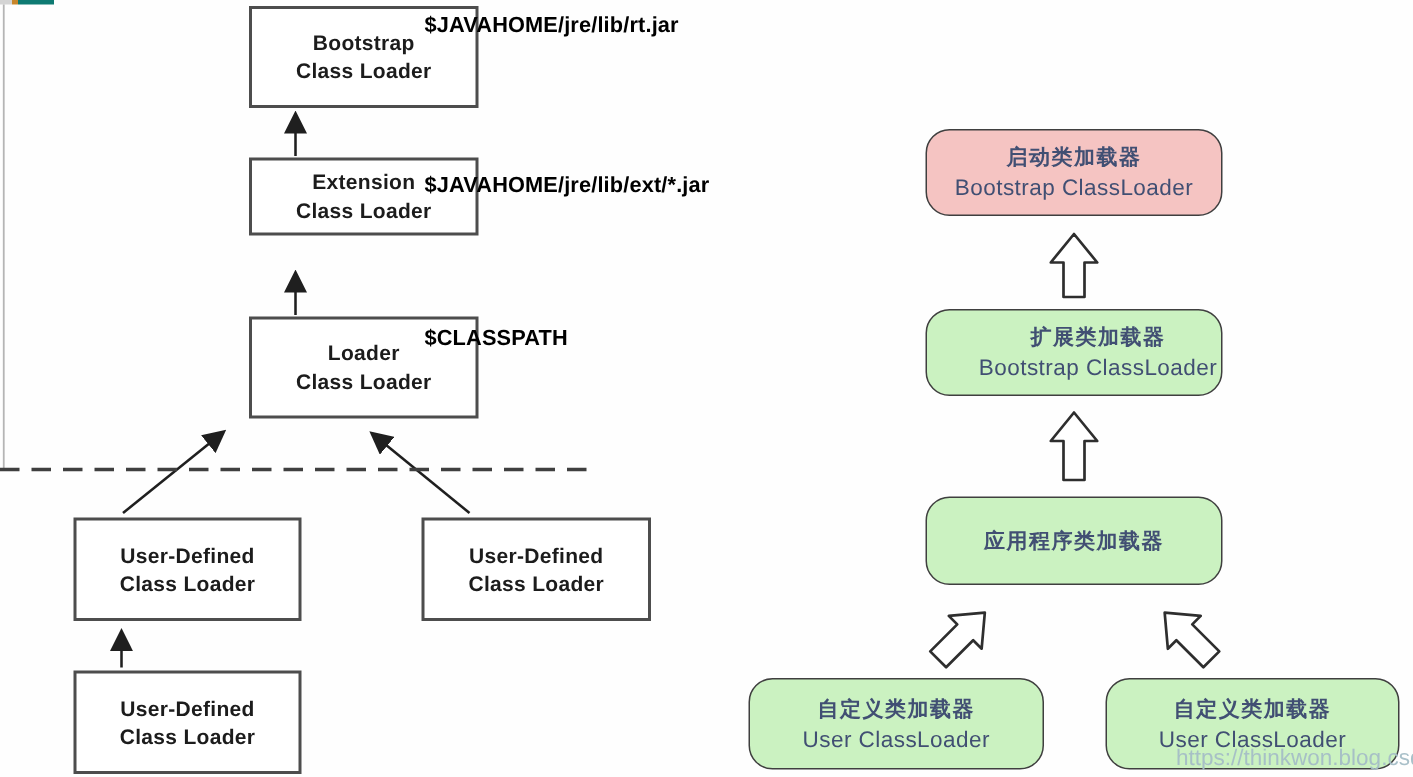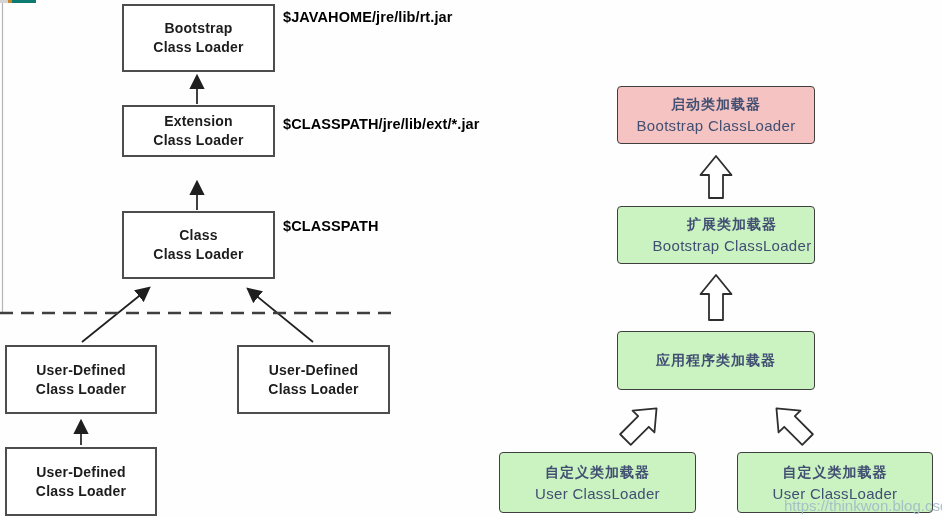--- a/index.html
+++ b/index.html
@@ -8,30 +8,30 @@
     position:relative;width:942px;height:518px;background:#fefefe;
     overflow:hidden;font-family:"Liberation Sans",sans-serif;
   }
   svg.overlay{position:absolute;left:0;top:0;width:942px;height:518px;pointer-events:none;}
 
   
   .lbox{
     position:absolute;background:#ffffff;border:2px solid #4d4d4d;
     display:flex;flex-direction:column;align-items:center;justify-content:center;
     font-weight:bold;font-size:14px;line-height:19px;color:#1c1c1c;
-    letter-spacing:0.2px;text-align:center;box-sizing:border-box;
+    letter-spacing:0.2px;text-align:center;box-sizing:border-box;margin-left:44px;
   }
   .pathlabel{
     position:absolute;font-weight:bold;font-size:14.5px;color:#000000;
     letter-spacing:0.1px;white-space:nowrap;
   }
 
   
   .rnode{
-    position:absolute;border:1.6px solid #3f3f3f;border-radius:4px;
+    position:absolute;border:1.6px solid #3f3f3f;border-radius:16px;
     display:flex;flex-direction:column;align-items:center;justify-content:center;
     text-align:center;color:#414f73;box-sizing:border-box;gap:3px;
   }
   .rnode .t{font-size:14px;font-weight:bold;letter-spacing:1px;}
   .rnode .s{font-size:15px;font-weight:normal;letter-spacing:0.3px;}
 
   .watermark{
     position:absolute;left:784px;top:497px;font-size:15px;
     color:rgba(164,189,198,0.95);white-space:nowrap;z-index:5;
   }
@@ -70,24 +70,24 @@
   <div class="lbox" style="left:122px;top:4px;width:153px;height:68px">
     <span>Bootstrap</span>
     <span>Class Loader</span>
   </div>
   <div class="pathlabel" style="left:283px;top:9px">$JAVAHOME/jre/lib/rt.jar</div>
 
   <div class="lbox" style="left:122px;top:105px;width:153px;height:52px">
     <span>Extension</span>
     <span>Class Loader</span>
   </div>
-  <div class="pathlabel" style="left:283px;top:116px">$CLASSPATH/jre/lib/ext/*.jar</div>
+  <div class="pathlabel" style="left:283px;top:116px">$JAVAHOME/jre/lib/ext/*.jar</div>
 
   <div class="lbox" style="left:122px;top:211px;width:153px;height:68px">
-    <span>Class</span>
+    <span>Loader</span>
     <span>Class Loader</span>
   </div>
   <div class="pathlabel" style="left:283px;top:218px">$CLASSPATH</div>
 
   <div class="lbox" style="left:5px;top:345px;width:152px;height:69px">
     <span>User-Defined</span>
     <span>Class Loader</span>
   </div>
 
   <div class="lbox" style="left:237px;top:345px;width:153px;height:69px">

